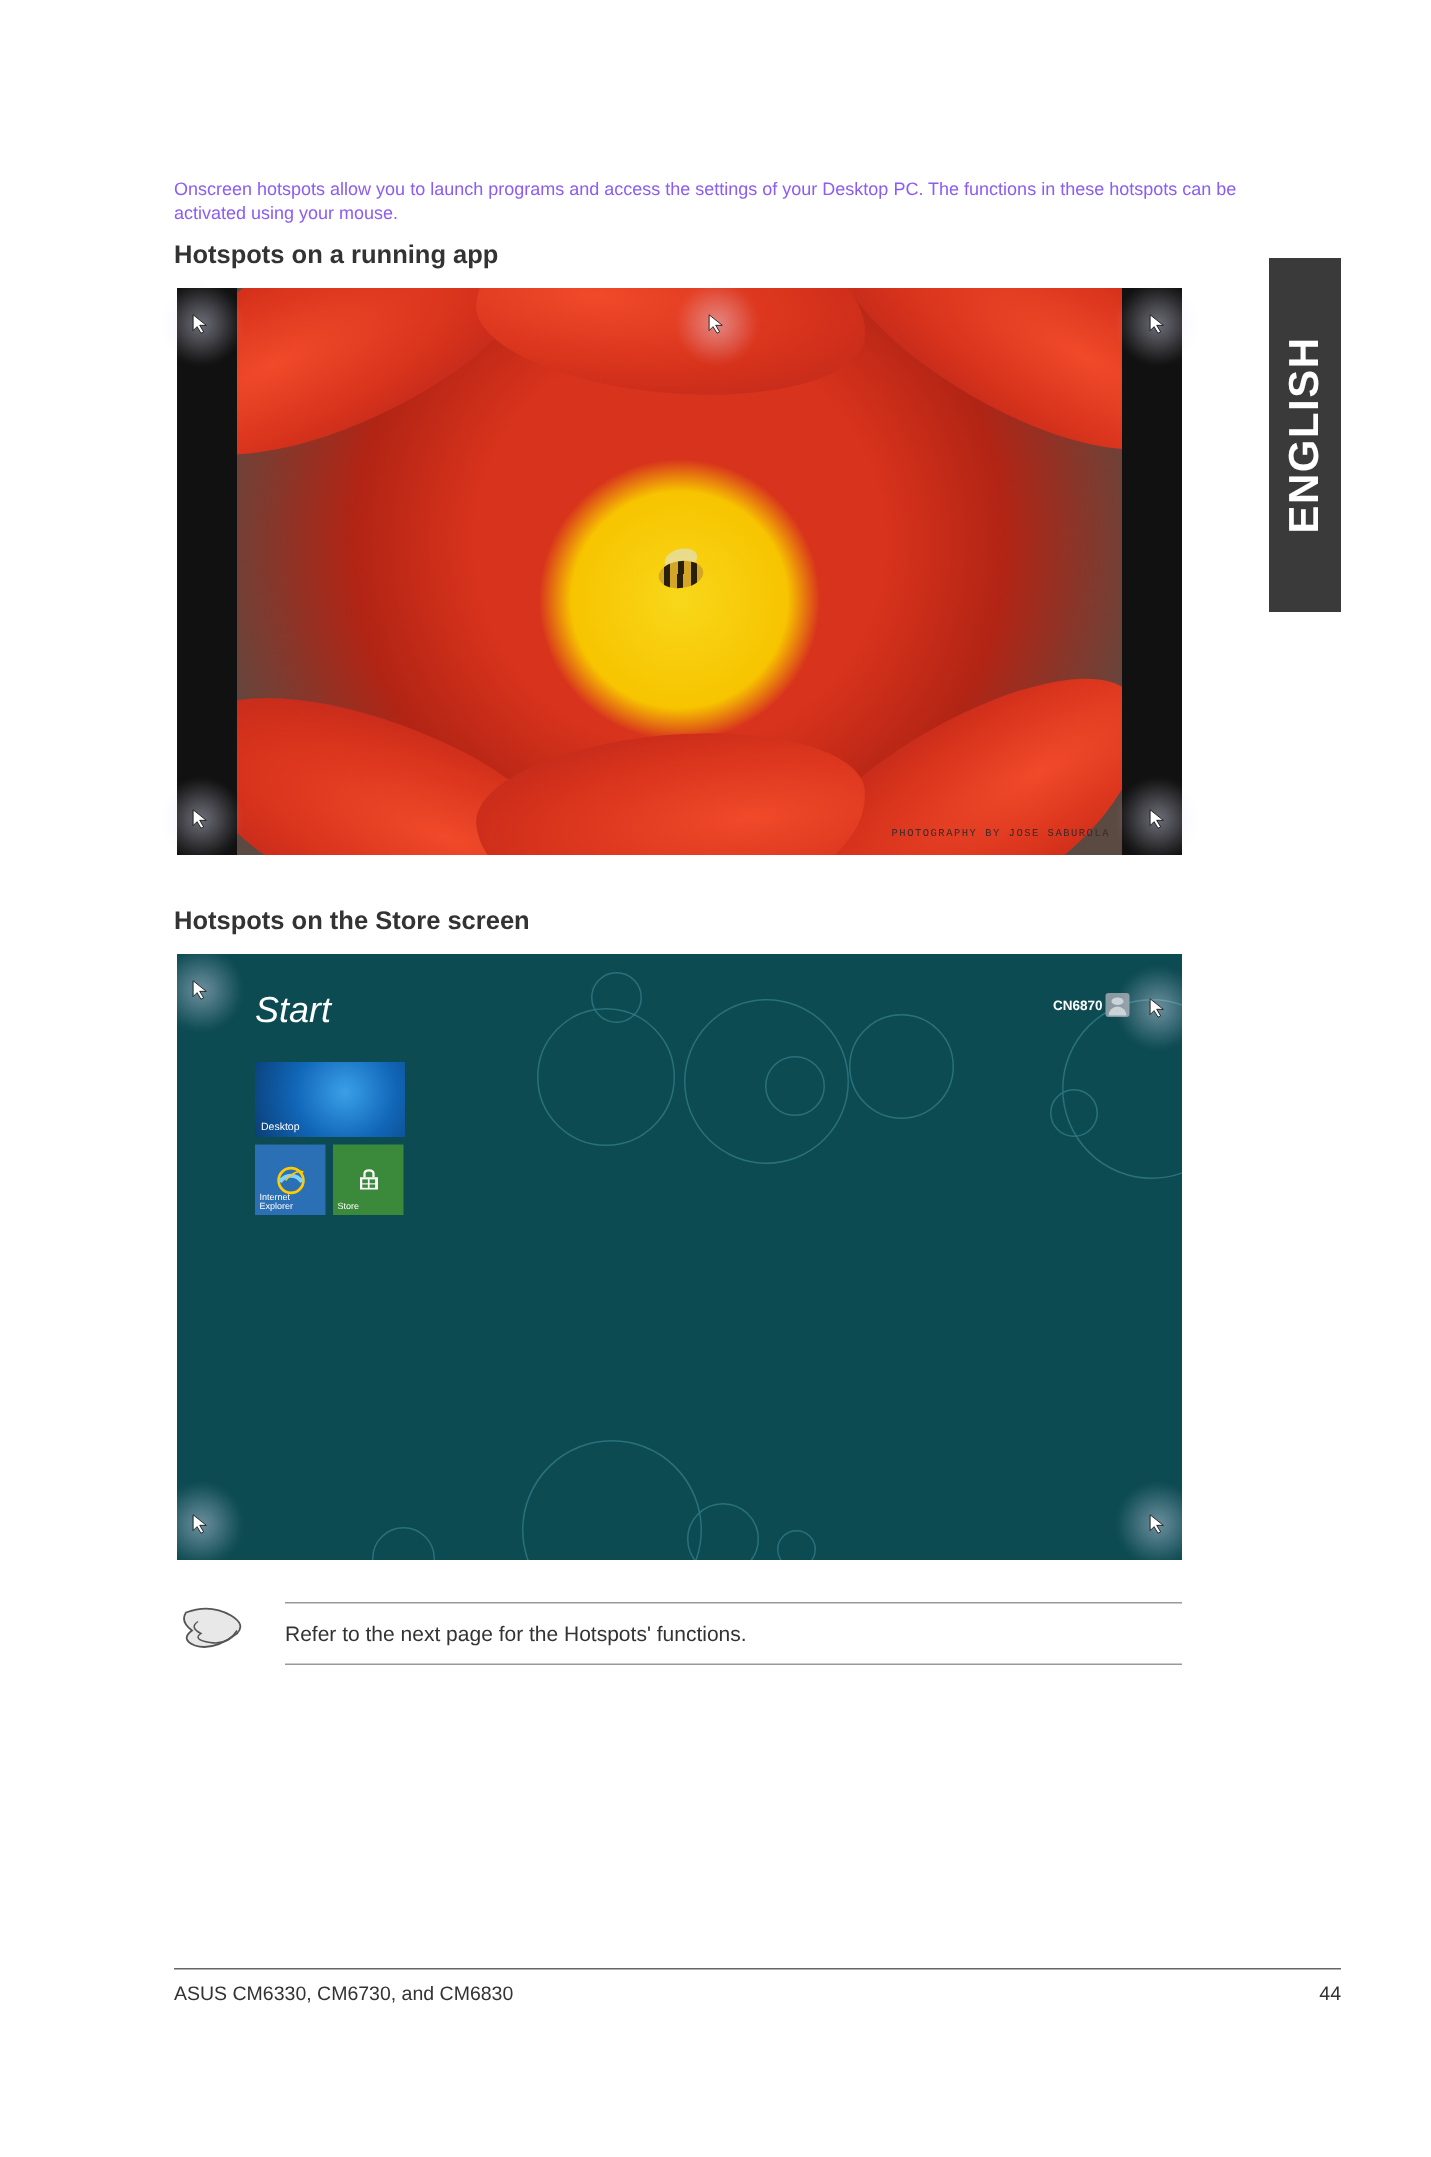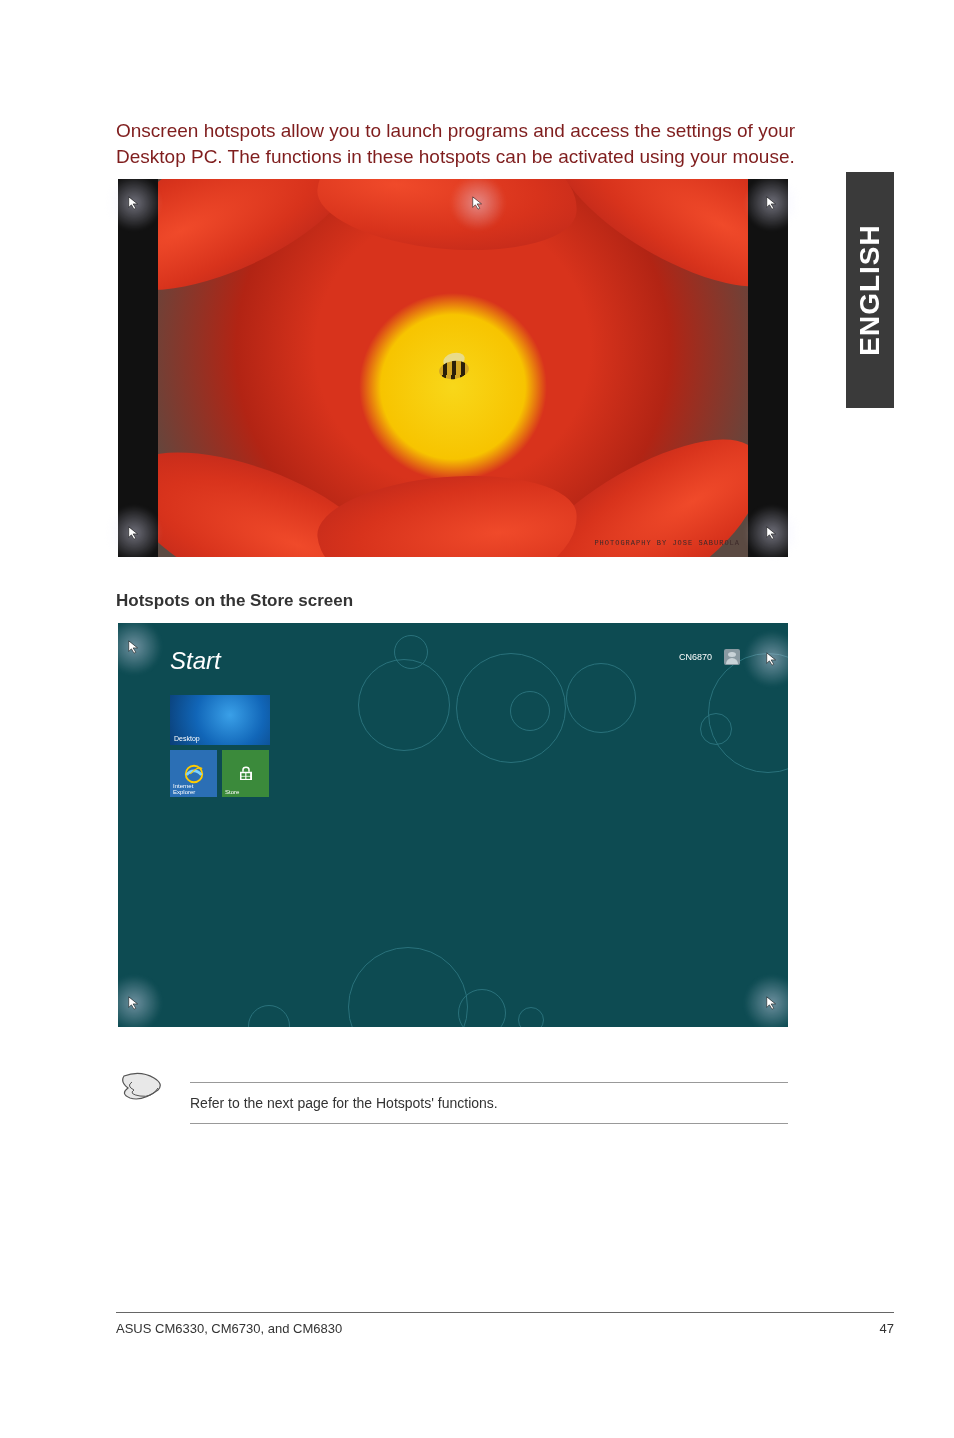--- a/index.html
+++ b/index.html
@@ -17,23 +17,23 @@
     top: 118px;
     width: 720px;
   }
   .heading1 {
     font-size: 22px;
     font-weight: bold;
     color: #333;
     margin-bottom: 6px;
   }
   .paragraph {
-    font-size: 19px;
+    font-size: 12px;
     line-height: 1.35;
-    color: #7f1d1d;
+    color: #8b5cf6;
     margin-bottom: 10px;
   }
   .heading2 {
     font-size: 17px;
     font-weight: bold;
     color: #333;
     margin-bottom: 12px;
   }
   .screenshot-frame {
     width: 670px;
@@ -124,26 +124,27 @@
     position: absolute;
     left: 52px; top: 24px;
     color: #fff;
     font-size: 24px;
     font-weight: 300;
     font-family: "Segoe UI", Arial, sans-serif;
     font-style: italic;
   }
   .start-user {
     position: absolute;
-    right: 48px; top: 26px;
+    right: 35px; top: 26px;
     color: #fff;
     font-size: 9px;
     display: flex;
     align-items: center;
-    gap: 12px;
+    gap: 2px;
+    font-weight: bold;
   }
   .avatar {
     width: 16px; height: 16px;
     background: #8a9aa2;
     border-radius: 2px;
     position: relative;
   }
   .avatar::before {
     content:"";
     position:absolute;
@@ -199,21 +200,20 @@
   }
   .note-icon {
     width: 48px;
     flex: 0 0 48px;
   }
   .note-text-wrap {
     flex: 1;
     border-top: 1px solid #999;
     border-bottom: 1px solid #999;
     padding: 12px 0;
-    margin-top: 27px;
   }
   .note-text {
     font-size: 14px;
     color: #333;
   }
 
   .side-tab {
     position: absolute;
     right: 60px;
     top: 172px;
@@ -248,20 +248,21 @@
 </style>
 </head>
 <body>
 
 <div class="side-tab">
   <div class="side-tab-text">ENGLISH</div>
 </div>
 
 <div class="content">
   <div class="paragraph">Onscreen hotspots allow you to launch programs and access the settings of your Desktop PC. The functions in these hotspots can be activated using your mouse.</div>
+  <div class="heading2">Hotspots on a running app</div>
 
   <div class="screenshot-frame">
     <div class="flower-bg">
       <div class="petal" style="left:-60px; top:-30px; transform:rotate(-25deg);"></div>
       <div class="petal" style="right:-60px; top:-40px; transform:rotate(30deg) scaleX(-1);"></div>
       <div class="petal" style="left:-40px; bottom:-30px; transform:rotate(200deg);"></div>
       <div class="petal" style="right:-30px; bottom:-30px; transform:rotate(150deg);"></div>
       <div class="petal" style="left:160px; top:-50px; transform:rotate(5deg);"></div>
       <div class="petal" style="left:160px; bottom:-40px; transform:rotate(175deg);"></div>
       <div class="bee">
@@ -376,14 +377,14 @@
       </svg>
     </div>
     <div class="note-text-wrap">
       <div class="note-text">Refer to the next page for the Hotspots' functions.</div>
     </div>
   </div>
 </div>
 
 <div class="footer">
   <span>ASUS CM6330, CM6730, and CM6830</span>
-  <span>47</span>
+  <span>44</span>
 </div>
 
 </body></html>

